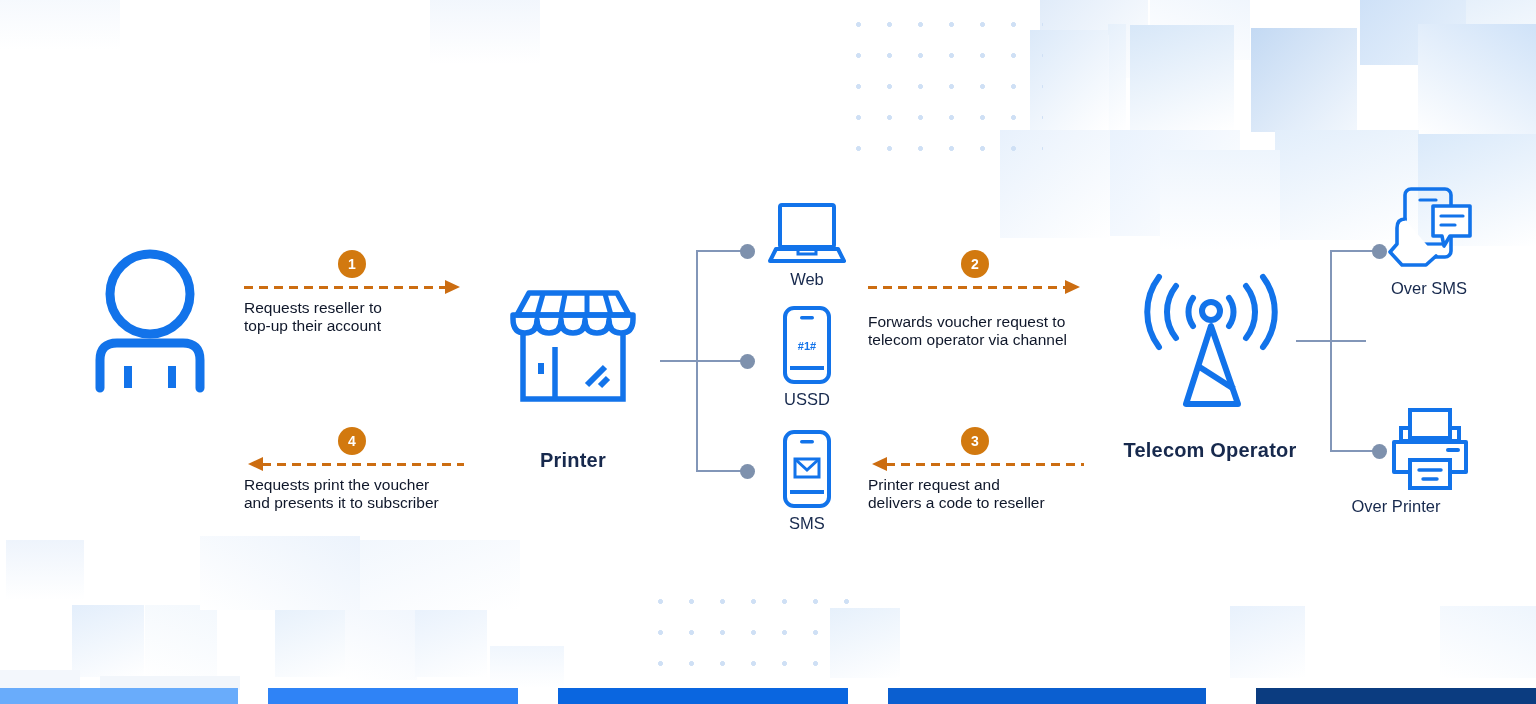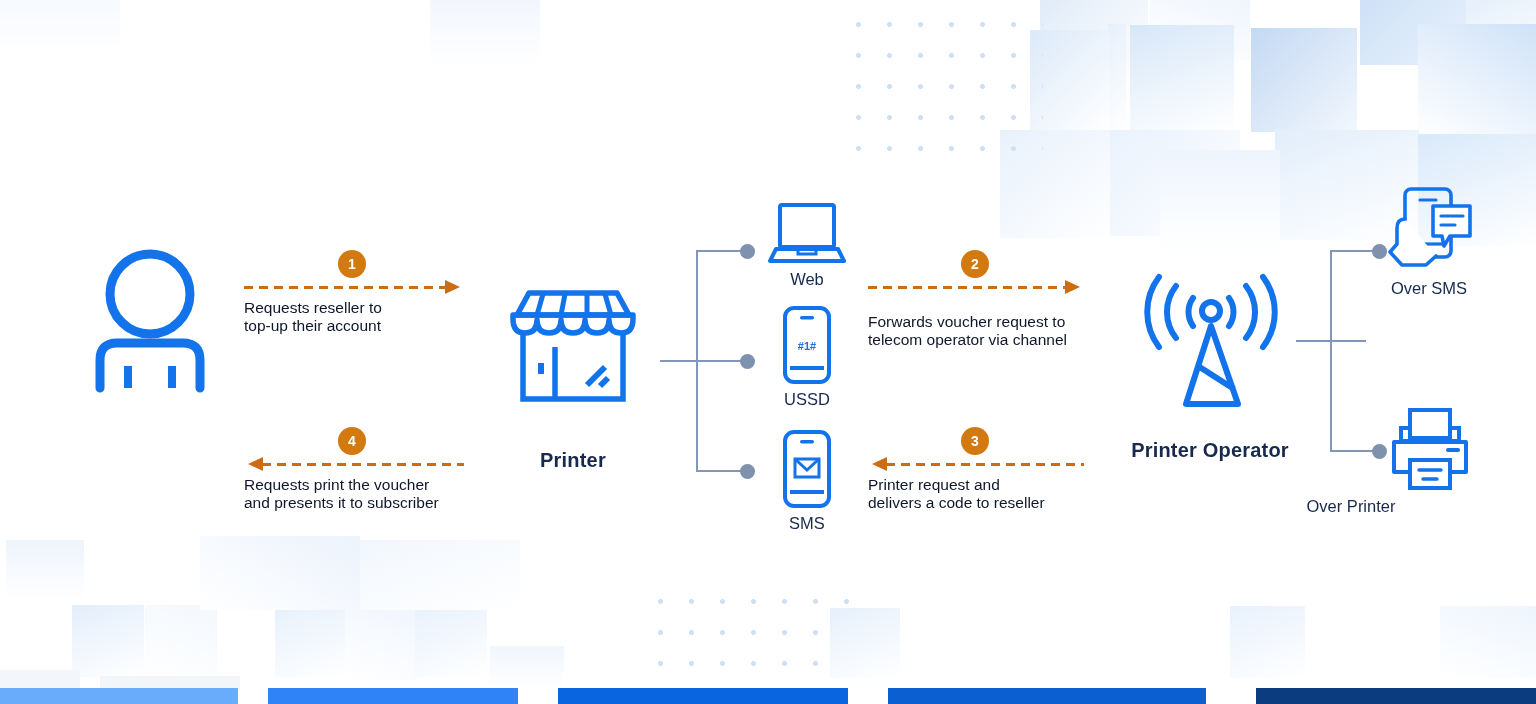--- a/index.html
+++ b/index.html
@@ -218,21 +218,21 @@
       <path d="M53 22 A24 24 0 0 0 53 50" fill="none" stroke="#1273ea" stroke-width="6" stroke-linecap="round"></path>
       <path d="M89 22 A24 24 0 0 1 89 50" fill="none" stroke="#1273ea" stroke-width="6" stroke-linecap="round"></path>
       <path d="M36 10 A42 42 0 0 0 36 62" fill="none" stroke="#1273ea" stroke-width="6" stroke-linecap="round"></path>
       <path d="M106 10 A42 42 0 0 1 106 62" fill="none" stroke="#1273ea" stroke-width="6" stroke-linecap="round"></path>
       <path d="M19 1 A58 58 0 0 0 19 71" fill="none" stroke="#1273ea" stroke-width="6" stroke-linecap="round"></path>
       <path d="M123 1 A58 58 0 0 1 123 71" fill="none" stroke="#1273ea" stroke-width="6" stroke-linecap="round"></path>
       <path d="M71 50 L46 128 L98 128 Z" fill="none" stroke="#1273ea" stroke-width="6" stroke-linejoin="round"></path>
       <line x1="58" y1="90" x2="94" y2="113" stroke="#1273ea" stroke-width="6"></line>
     </svg>
   </div>
-  <div class="caption" style="left:1090px;top:439px;width:240px;font-size:20px;">Printer Operator</div>
+  <div class="caption" style="left:1090px;top:439px;width:240px;font-size:20px;">Telecom Operator</div>
 
   <div class="conn" style="left:1330px;top:250px;width:2px;height:202px;"></div>
   <div class="conn" style="left:1296px;top:340px;width:70px;height:2px;"></div>
   <div class="conn" style="left:1330px;top:250px;width:52px;height:2px;"></div>
   <div class="conn" style="left:1330px;top:450px;width:52px;height:2px;"></div>
   <div class="conn-dot" style="left:1372px;top:244px;"></div>
   <div class="conn-dot" style="left:1372px;top:444px;"></div>
 
   <div class="node" style="left:1388px;top:186px;width:86px;height:86px;">
     <svg width="86" height="86" viewBox="0 0 86 86">
@@ -252,21 +252,21 @@
       <rect x="20" y="2" width="40" height="28" fill="none" stroke="#1273ea" stroke-width="4"></rect>
       <rect x="11" y="20" width="9" height="13" fill="none" stroke="#1273ea" stroke-width="4"></rect>
       <rect x="60" y="20" width="9" height="13" fill="none" stroke="#1273ea" stroke-width="4"></rect>
       <path d="M4 34 L76 34 L76 64 L4 64 Z" fill="none" stroke="#1273ea" stroke-width="4" stroke-linejoin="round"></path>
       <line x1="58" y1="42" x2="68" y2="42" stroke="#1273ea" stroke-width="4" stroke-linecap="round"></line>
       <rect x="20" y="52" width="40" height="28" fill="#ffffff" stroke="#1273ea" stroke-width="4"></rect>
       <line x1="29" y1="62" x2="51" y2="62" stroke="#1273ea" stroke-width="3.4" stroke-linecap="round"></line>
       <line x1="33" y1="71" x2="47" y2="71" stroke="#1273ea" stroke-width="3.4" stroke-linecap="round"></line>
     </svg>
   </div>
-  <div class="chan-label" style="left:1280px;top:497px;width:142px;">Over Printer</div>
+  <div class="chan-label" style="left:1325px;top:497px;width:142px;">Over Printer</div>
 
   <div class="arrow-wrap" style="left:244px;top:286px;width:220px;">
     <div class="arrow-line" style="width:202px;"></div>
     <div class="arrow-head r" style="left:201px;"></div>
     <div class="step-badge" style="left:94px;top:-36px;">1</div>
     <div class="arrow-cap" style="top:13px;">Requests reseller to
 top-up their account</div>
   </div>
 
   <div class="arrow-wrap" style="left:244px;top:463px;width:220px;">

